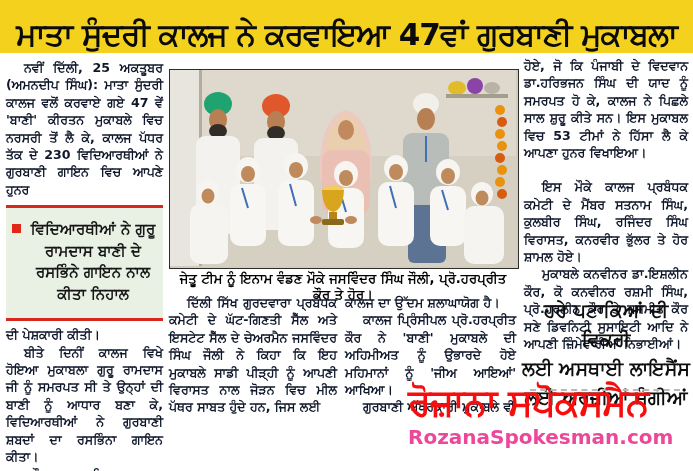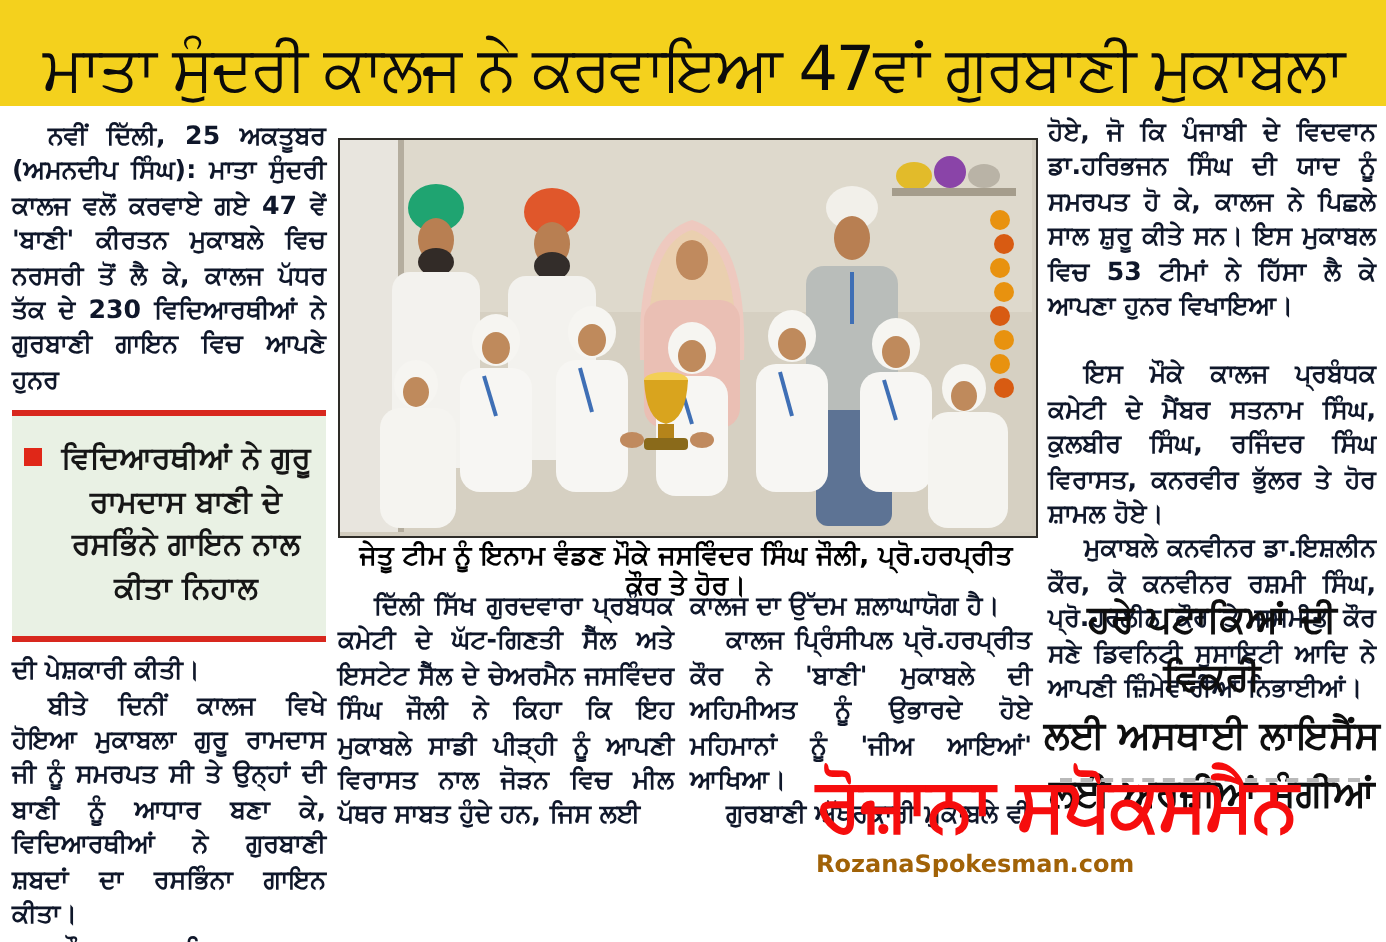--- a/index.html
+++ b/index.html
@@ -2,21 +2,21 @@
 <html><head>
 <meta charset="utf-8">
 <style>
   html,body{margin:0;padding:0;background:#ffffff;}
   #clip{position:relative;width:693px;height:471px;background:#ffffff;overflow:hidden;
         font-family:"DejaVu Sans",sans-serif;color:#101010;}
 
   
   .headline-band{position:absolute;left:0;top:0;width:693px;height:53px;background:#f4d11d;
                  display:flex;align-items:center;justify-content:center;}
-  .headline-band .t{font-size:31px;font-weight:400;letter-spacing:-1px;white-space:nowrap;color:#0b0b0b;margin-top:16px;}
+  .headline-band .t{font-size:31px;font-weight:700;letter-spacing:-1px;white-space:nowrap;color:#0b0b0b;margin-top:16px;}
 
   
   .body-text{font-size:12.6px;line-height:17.4px;font-weight:600;text-align:justify;color:#0f172a;}
   .indent{text-indent:18px;}
 
   
   .col-left{position:absolute;left:6px;top:59px;width:157px;}
   .pull-quote{margin-top:7px;border-top:3px solid #d8281e;border-bottom:3px solid #d8281e;
               background:#e9f1e4;padding:11px 3px 13px 6px;display:flex;gap:5px;text-align:center;}
   .bullet-sq{flex:0 0 auto;width:9px;height:9px;background:#e02718;margin-top:5px;}
@@ -40,21 +40,21 @@
 
   
   .notice{position:absolute;left:522px;top:296px;width:168px;text-align:center;
           font-size:19px;line-height:29px;font-weight:700;color:#0e0e0e;}
   .notice-divider{position:absolute;left:530px;top:389px;width:150px;border-top:2px dashed #b9b9b9;}
 
   
   .logo-block{position:absolute;left:408px;top:383px;width:285px;text-align:left;}
   .logo-punjabi{font-size:37px;line-height:40px;font-weight:700;letter-spacing:-1px;
                 color:#f60d0d;white-space:nowrap;}
-  .logo-domain{font-size:12px;font-weight:700;color:#a16207;margin-top:2px;}
+  .logo-domain{font-size:20px;font-weight:700;color:#ec4899;margin-top:2px;}
 </style>
 </head>
 <body>
 
 <div id="clip">
 
   <div class="headline-band">
     <div class="t">ਮਾਤਾ ਸੁੰਦਰੀ ਕਾਲਜ ਨੇ ਕਰਵਾਇਆ 47ਵਾਂ ਗੁਰਬਾਣੀ ਮੁਕਾਬਲਾ</div>
   </div>
 

